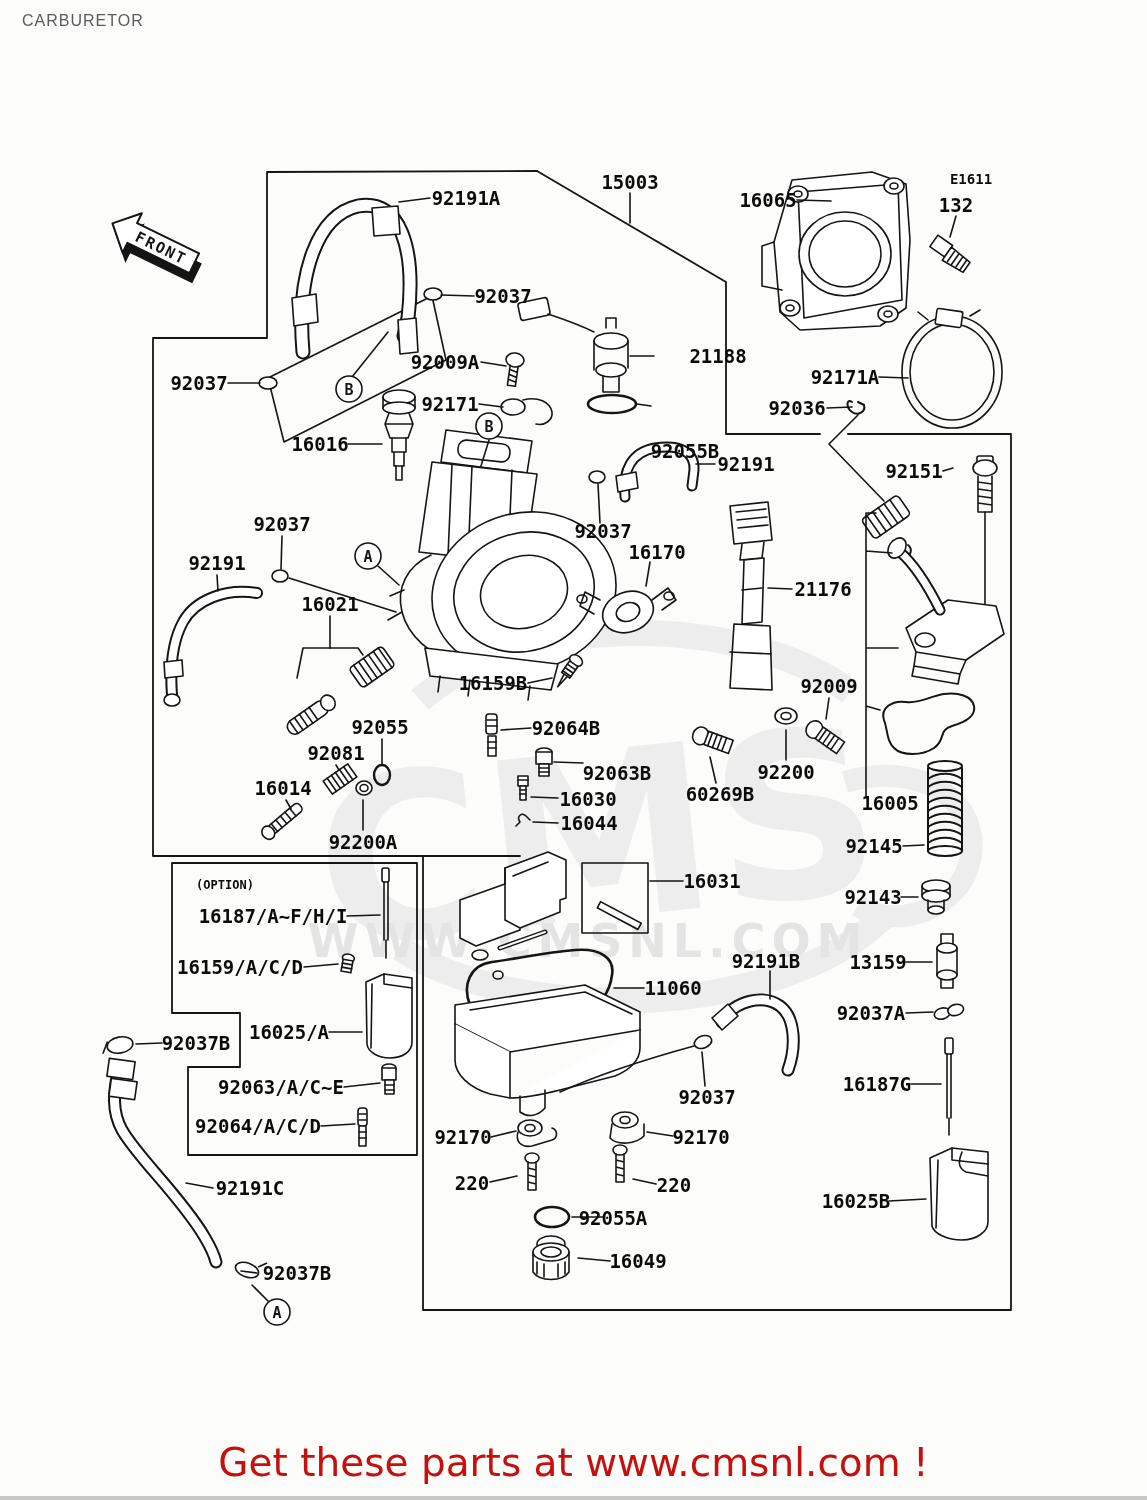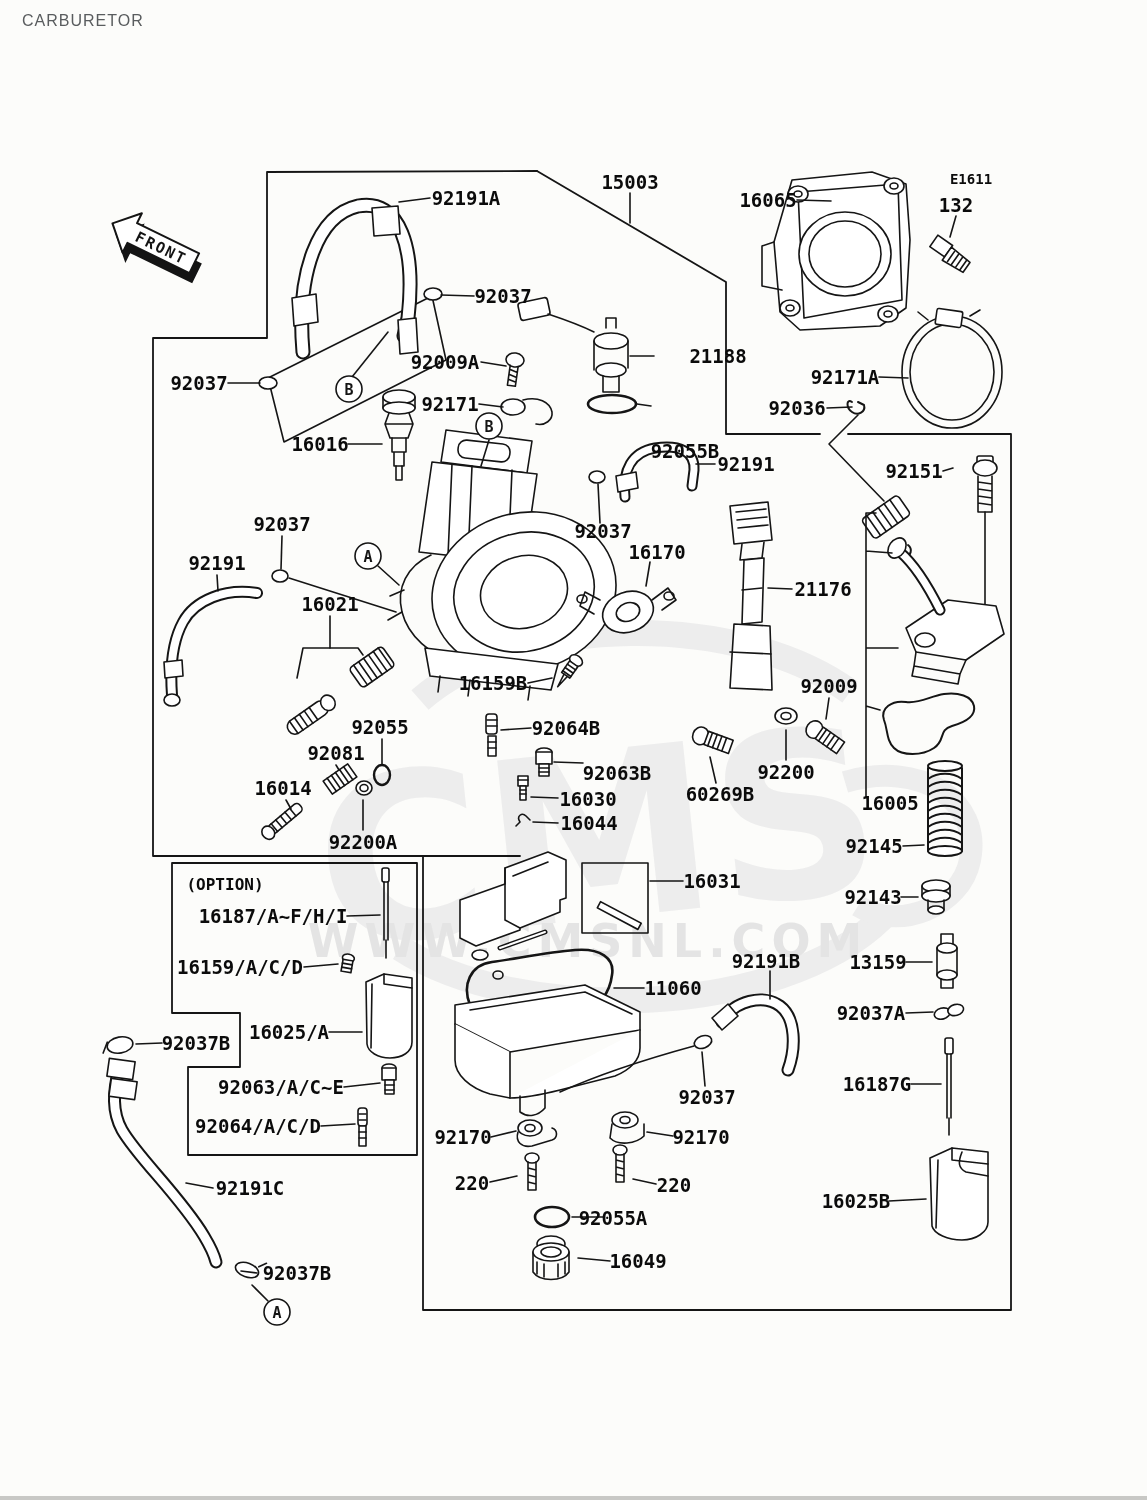--- a/index.html
+++ b/index.html
@@ -510,25 +510,26 @@
       <span class="part-label" style="left: 673px; top: 988px;">11060</span>
       <span class="part-label" style="left: 463px; top: 1137px;">92170</span>
       <span class="part-label" style="left: 701px; top: 1137px;">92170</span>
       <span class="part-label" style="left: 472px; top: 1183px;">220</span>
       <span class="part-label" style="left: 674px; top: 1185px;">220</span>
       <span class="part-label" style="left: 613px; top: 1218px;">92055A</span>
       <span class="part-label" style="left: 638px; top: 1261px;">16049</span>
       <span class="part-label" style="left: 871px; top: 1013px;">92037A</span>
       <span class="part-label" style="left: 877px; top: 1084px;">16187G</span>
       <span class="part-label" style="left: 856px; top: 1201px;">16025B</span>
-      <span class="part-label" style="left: 225px; top: 885px; font-size: 16px;">(OPTION)</span>
+      <span class="part-label" style="left: 225px; top: 885px; font-size: 12px;">(OPTION)</span>
       <span class="part-label" style="left: 273px; top: 916px;">16187/A~F/H/I</span>
       <span class="part-label" style="left: 240px; top: 967px;">16159/A/C/D</span>
       <span class="part-label" style="left: 289px; top: 1032px;">16025/A</span>
       <span class="part-label" style="left: 281px; top: 1087px;">92063/A/C~E</span>
       <span class="part-label" style="left: 258px; top: 1126px;">92064/A/C/D</span>
       <span class="part-label" style="left: 196px; top: 1043px;">92037B</span>
       <span class="part-label" style="left: 250px; top: 1188px;">92191C</span>
       <span class="part-label" style="left: 297px; top: 1273px;">92037B</span>
     </div>
 
+  <div class="footer-cta">Get these parts at www.cmsnl.com !</div>
   <div class="bottom-bar"></div>
 </div>
 
 </body></html>

